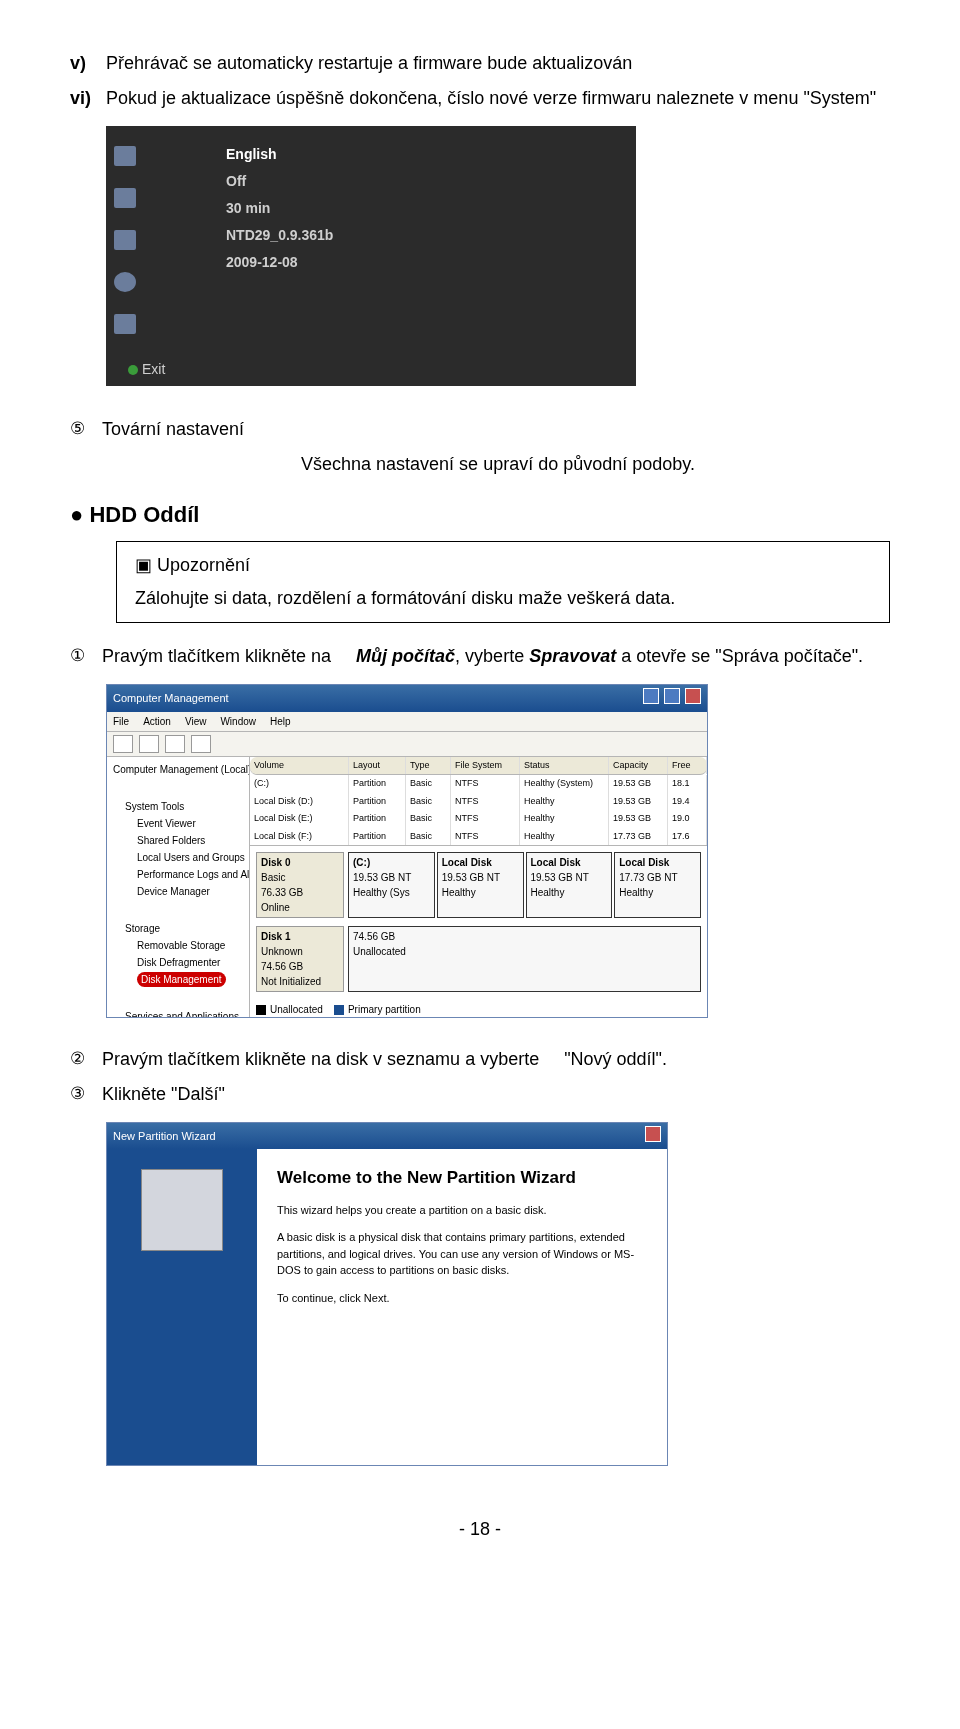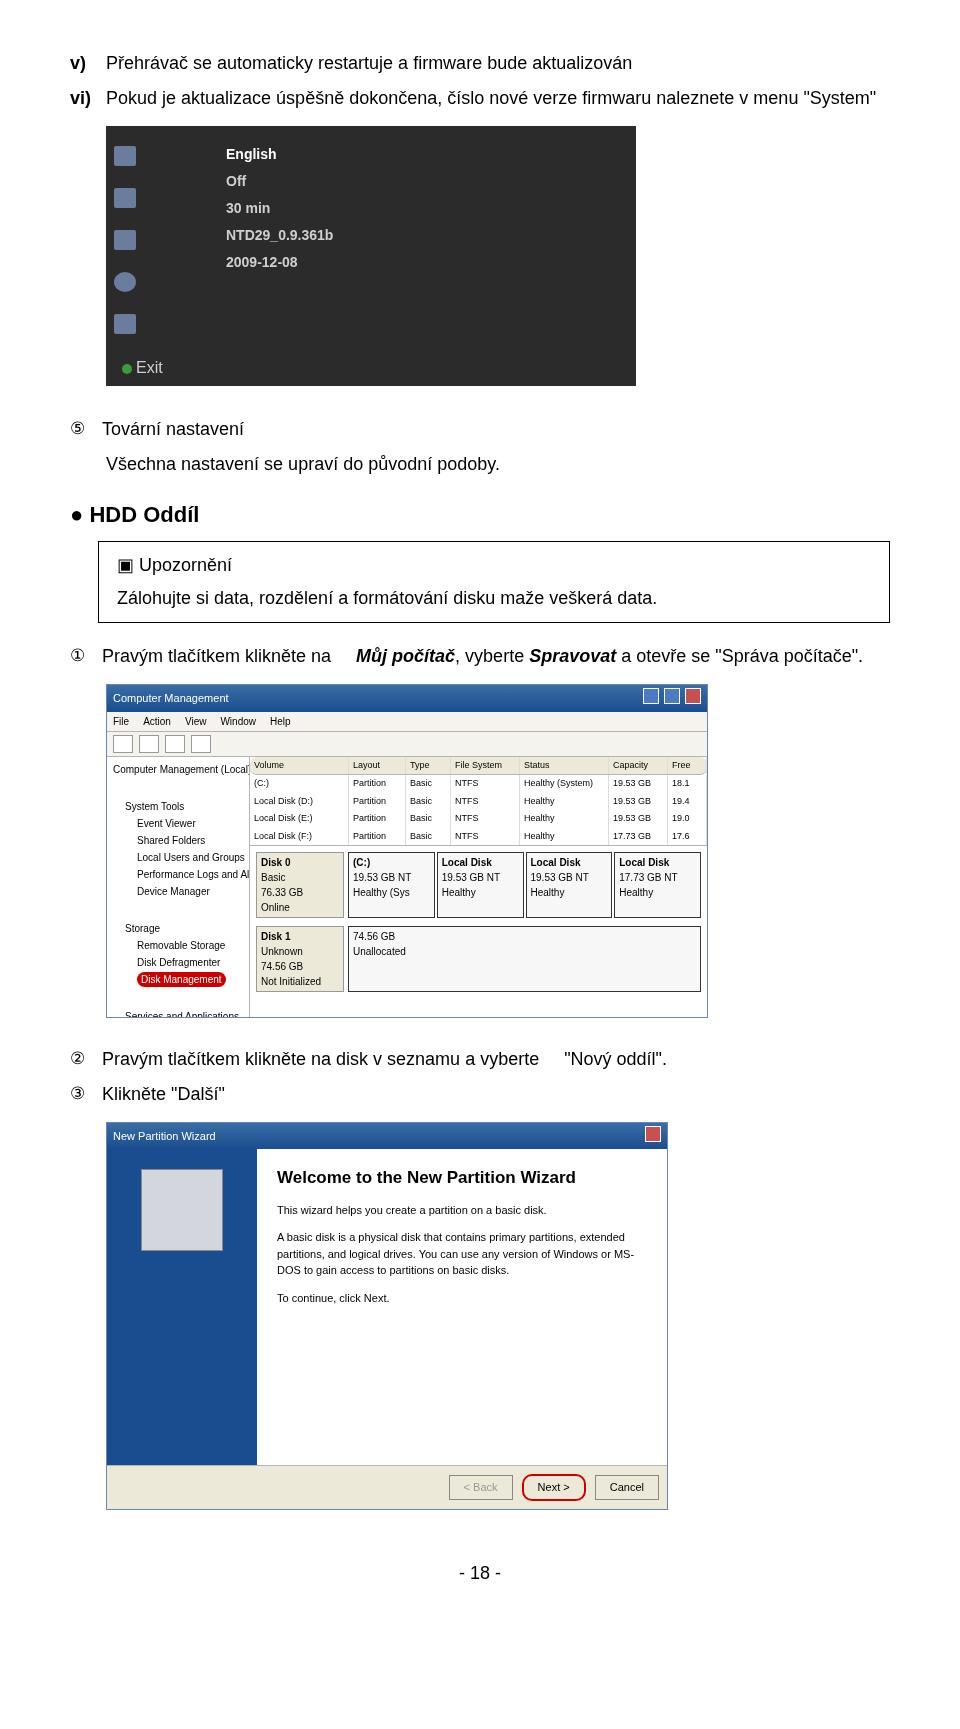--- a/index.html
+++ b/index.html
@@ -24,21 +24,21 @@
     font-size: 17px;
   }
   .section-heading {
     font-weight: bold;
     font-size: 22px;
     margin: 20px 0 10px 0;
   }
   .notice-box {
     border: 1px solid #000;
     padding: 10px 18px;
-    margin: 8px 0 20px 28px;
+    margin: 8px 0 20px 46px;
   }
   .notice-title {
     margin-bottom: 6px;
   }
   .indent {
     margin-left: 36px;
   }
   .page-footer {
     text-align: center;
     margin-top: 50px;
@@ -79,24 +79,24 @@
   }
   .osd-col {
     display: flex;
     flex-direction: column;
     gap: 6px;
   }
   .osd-col-l > div:first-child { color: #fff; }
   .osd-col-r > div:first-child { color: #fff; }
   .osd-exit {
     position: absolute;
-    left: 16px;
+    left: 22px;
     bottom: 6px;
     color: #cfcfcf;
-    font-size: 16px;
+    font-size: 14px;
   }
   .osd-exit .dot {
     display: inline-block;
     width: 10px; height: 10px;
     border-radius: 50%;
     background: #3a9c3a;
     margin-right: 4px;
     vertical-align: middle;
   }
   
@@ -298,21 +298,21 @@
       <div>2009-12-08</div>
     </div>
   </div>
   <div class="osd-exit"><span class="dot"></span><span>Exit</span></div>
 </div>
 
 <div class="list-item">
   <div class="num-marker">⑤</div>
   <div>Tovární nastavení</div>
 </div>
-<div class="indent" style="">Všechna nastavení se upraví do původní podoby.</div>
+<div class="indent" style="text-align:center;">Všechna nastavení se upraví do původní podoby.</div>
 
 <div class="section-heading">● HDD Oddíl</div>
 
 <div class="notice-box">
   <div class="notice-title">▣ Upozornění</div>
   <div>Zálohujte si data, rozdělení a formátování disku maže veškerá data.</div>
 </div>
 
 <div class="list-item">
   <div class="num-marker">①</div>
@@ -430,20 +430,25 @@
             <b>Disk 1</b><br>
             <span>Unknown</span><br>
             <span>74.56 GB</span><br>
             <span>Not Initialized</span>
           </div>
           <div class="disk-part">
             <span>74.56 GB</span><br>
             <span>Unallocated</span>
           </div>
         </div>
+        <div class="disk-legend">
+          <span class="leg-box leg-un"></span><span>Unallocated</span>
+          &nbsp;&nbsp;
+          <span class="leg-box leg-pp"></span><span>Primary partition</span>
+        </div>
       </div>
     </div>
   </div>
 </div>
 
 <div class="list-item">
   <div class="num-marker">②</div>
   <div>
     <span>Pravým tlačítkem klikněte na disk v seznamu a vyberte</span>
     &nbsp;&nbsp;&nbsp;
@@ -465,20 +470,15 @@
     <div class="wiz-side">
       <div class="wiz-side-icon"></div>
     </div>
     <div class="wiz-content">
       <div class="wiz-title">Welcome to the New Partition Wizard</div>
       <p>This wizard helps you create a partition on a basic disk.</p>
       <p>A basic disk is a physical disk that contains primary partitions, extended partitions, and logical drives. You can use any version of Windows or MS-DOS to gain access to partitions on basic disks.</p>
       <p>To continue, click Next.</p>
     </div>
   </div>
-  <div class="wiz-btns">
-    <span class="wiz-btn disabled">&lt; Back</span>
-    <span class="wiz-btn next">Next &gt;</span>
-    <span class="wiz-btn">Cancel</span>
-  </div>
 </div>
 
 <div class="page-footer">- 18 -</div>
 
 </body></html>

